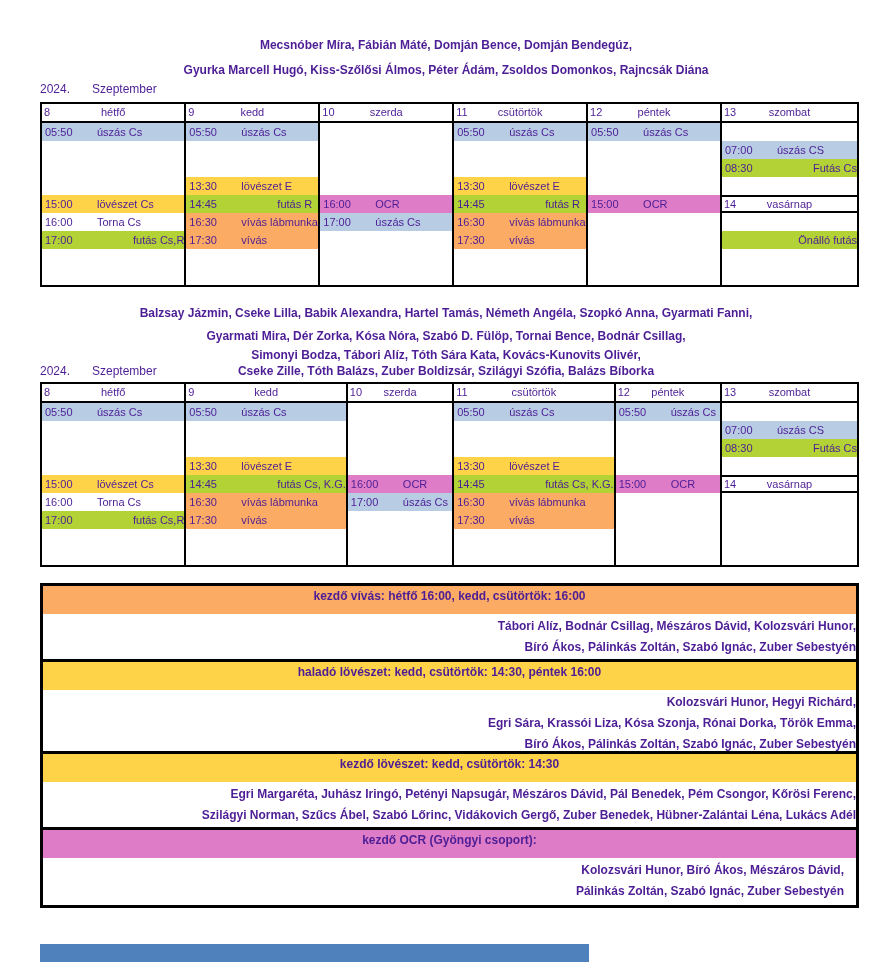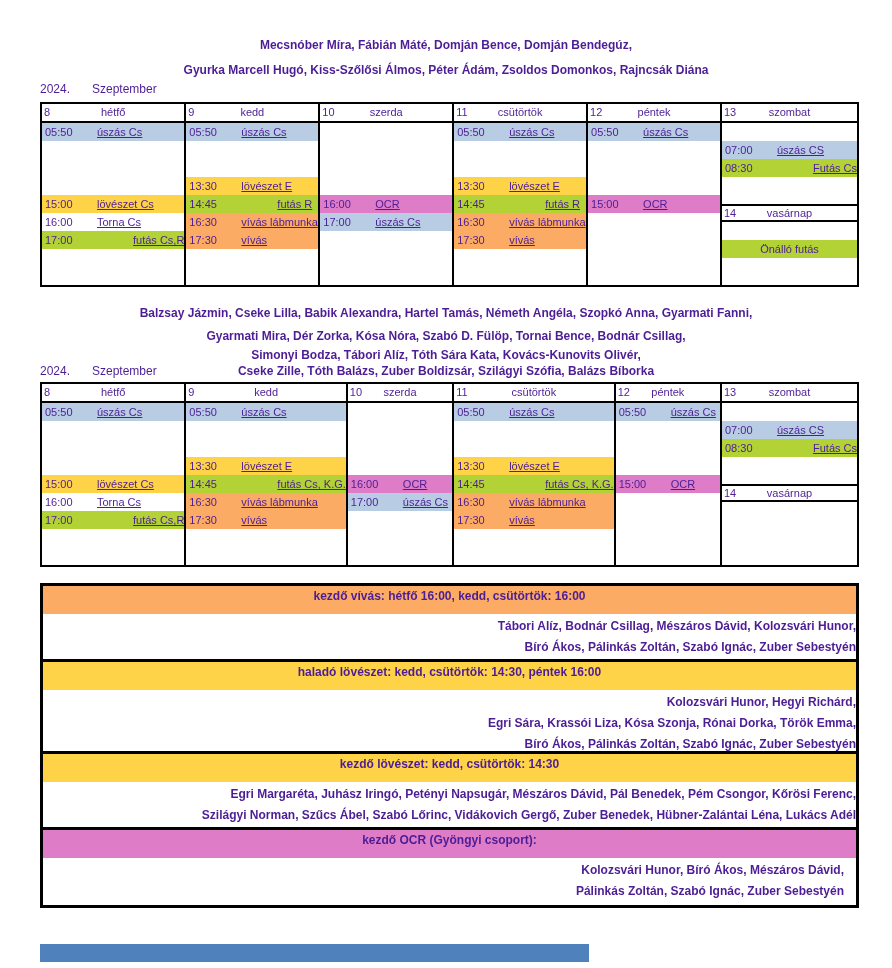--- a/index.html
+++ b/index.html
@@ -15,24 +15,24 @@
   .sched { position:absolute; left:40px; width:819px; display:flex; }
   .day-col { flex:1 1 0; border:2px solid #000; margin-left:-2px; background:#fff; }
   .day-col:first-child { margin-left:0; }
   .day-head { height:19px; border-bottom:2px solid #000; position:relative;
     font-size:11px; line-height:17px; }
   .day-head .num { position:absolute; left:2px; top:0; }
   .day-head .dname { display:block; text-align:center; }
   .colbody { height:162px; }
   .slot { height:18px; font-size:11px; line-height:18px; display:flex; overflow:hidden; }
   .slot .time { width:46px; padding-left:3px; flex:0 0 auto; }
-  .slot .act { padding-left:9px; white-space:nowrap;text-decoration:underline; }
-  .slot.centered { display:block; text-align:center; }
+  .slot .act { padding-left:9px; white-space:nowrap; }
+  .slot.centered { display:block; text-align:right; }
   .subhead { height:18px; border-top:2px solid #000; border-bottom:2px solid #000;
-    position:relative; font-size:11px; line-height:14px; background:#fff;margin-top:9px; }
+    position:relative; font-size:11px; line-height:14px; background:#fff; }
   .subhead .num { position:absolute; left:2px; top:0; }
   .subhead .dname { display:block; text-align:center; }
   .bg-blue   { background:#b8cce4; }
   .bg-yellow { background:#ffd347; }
   .bg-green  { background:#b2d235;gap:36px; }
   .bg-orange { background:#fbab64; }
   .bg-pink   { background:#de7cc7; }
   .bg-white  { background:transparent; }
   .banner { position:absolute; left:40px; width:819px; border:3px solid #000; background:#fff; }
   .banner-head { height:28px; line-height:20px; text-align:center;

